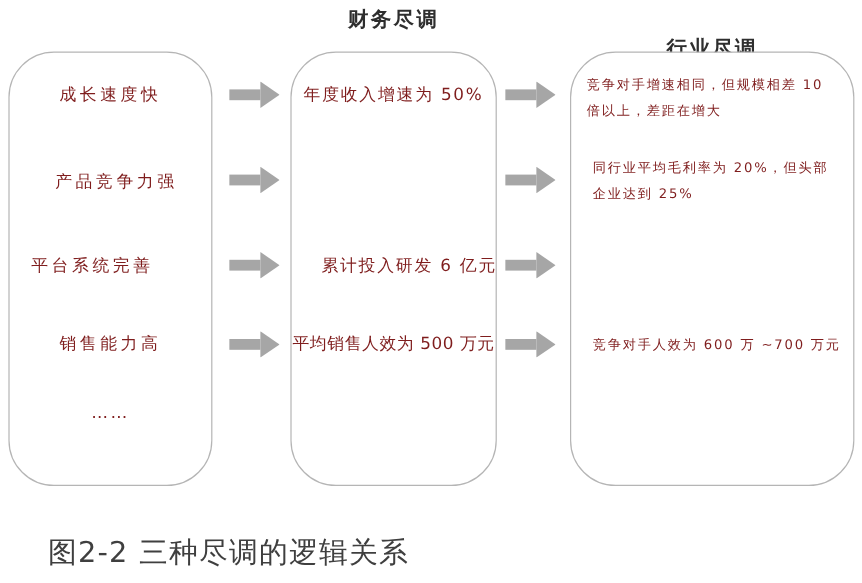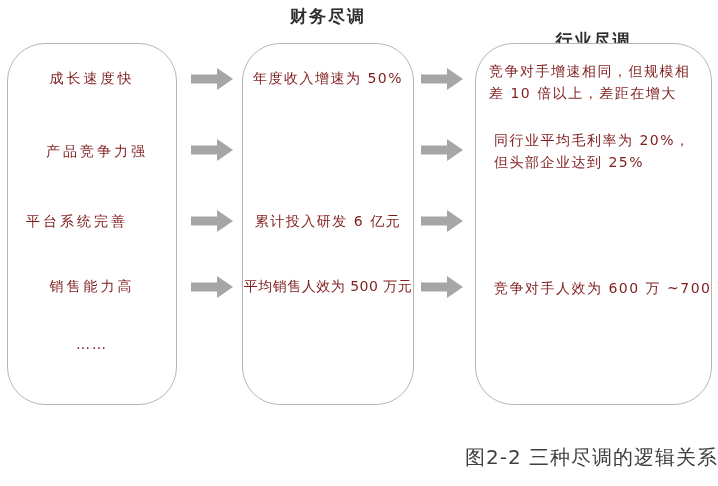--- a/index.html
+++ b/index.html
@@ -36,42 +36,42 @@
   .item {
     position: absolute;
     transform: translateY(-50%);
     color: #7f1d1d;
     font-size: 14px;
     letter-spacing: 3px;
     text-align: center;
     white-space: nowrap;
   }
   .item.wrap {
-    font-size: 14px;
+    font-size: 11px;
     letter-spacing: 1.5px;
     line-height: 22px;
     text-align: left;
     white-space: normal;
   }
   .dots {
     font-size: 14px;
     letter-spacing: 2px;
   }
   .arrow {
     position: absolute;
     width: 42px;
     height: 22px;
   }
   .caption {
     position: absolute;
     top: 444px;
     left: 40px;
     width: 678px;
-    text-align: right;
-    font-size: 20px;
+    text-align: left;
+    font-size: 24px;
     color: #3f3f3f;
     letter-spacing: 1px;
   }
 </style>
 </head>
 <body>
 
 <div class="canvas">
 
   <div class="col-header" style="left:242px; width:172px;">财务尽调</div>
@@ -79,21 +79,21 @@
 
   <div class="box" style="left:7px; width:170px;"></div>
   <div class="item" style="left:7px; width:170px; top:79px;">成长速度快</div>
   <div class="item" style="left:7px; width:180px; top:152px;">产品竞争力强</div>
   <div class="item" style="left:7px; width:140px; top:222px;">平台系统完善</div>
   <div class="item" style="left:7px; width:170px; top:287px;">销售能力高</div>
   <div class="item dots" style="left:7px; width:170px; top:344px;">……</div>
 
   <div class="box" style="left:242px; width:172px;"></div>
   <div class="item" style="left:242px; width:172px; top:79px; letter-spacing:1.5px;">年度收入增速为 50%</div>
-  <div class="item" style="left:242px; width:172px; top:222px; letter-spacing:1.5px;">累计投入研发 6 亿元</div>
+  <div class="item" style="left:255px; width:172px; top:222px; letter-spacing:1.5px;">累计投入研发 6 亿元</div>
   <div class="item" style="left:240px; width:176px; top:287px; letter-spacing:0.5px;">平均销售人效为 500 万元</div>
 
   <div class="box" style="left:475px; width:237px;"></div>
   <div class="item wrap" style="left:489px; width:210px; top:82px;">竞争对手增速相同，但规模相差 10 倍以上，差距在增大</div>
   <div class="item wrap" style="left:494px; width:205px; top:151px;">同行业平均毛利率为 20%，但头部企业达到 25%</div>
   <div class="item wrap" style="left:494px; width:215px; top:288px; white-space:nowrap;">竞争对手人效为 600 万 ~700 万元</div>
 
   <svg class="arrow" style="left:191px; top:68px;" viewBox="0 0 42 22">
     <rect x="0" y="6.5" width="26" height="9" fill="#a6a6a6"></rect>
     <polygon points="26,0 42,11 26,22" fill="#a6a6a6"></polygon>

